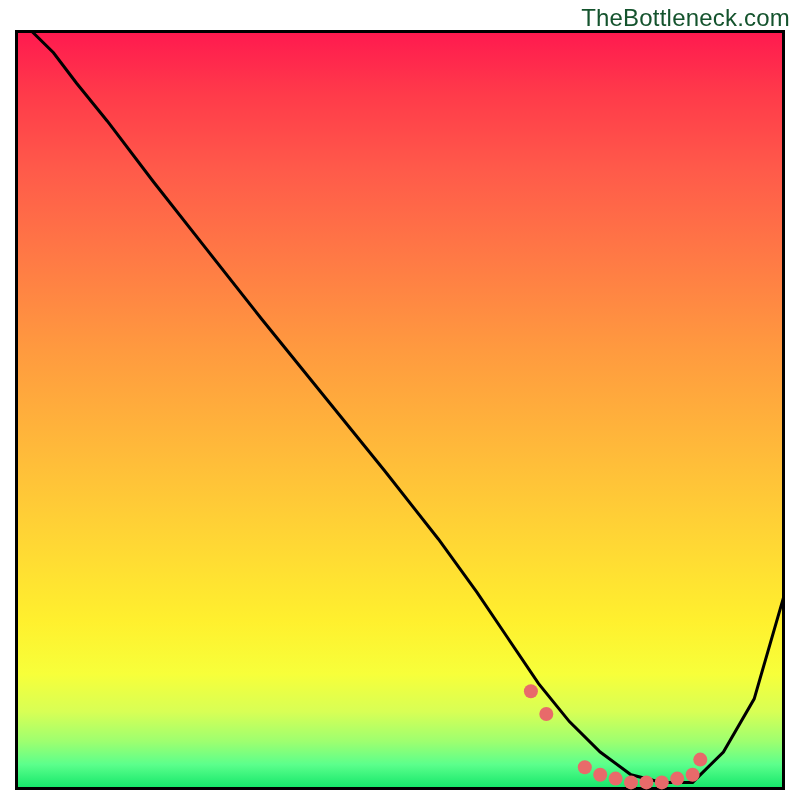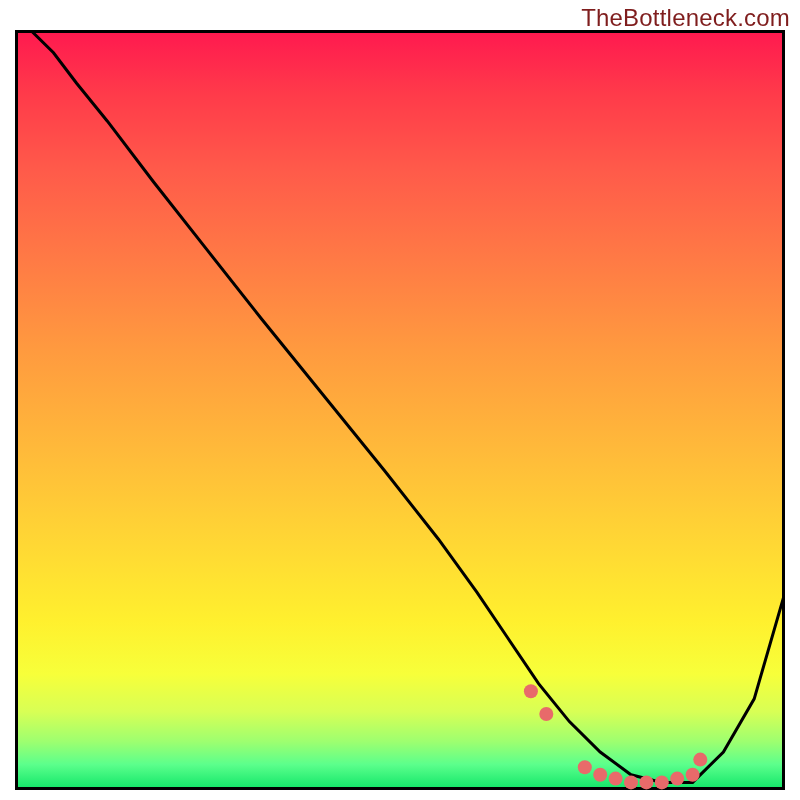--- a/index.html
+++ b/index.html
@@ -14,21 +14,21 @@
   .chart-container {
     position: relative;
     width: 800px;
     height: 800px;
   }
   .watermark {
     position: absolute;
     top: 4px;
     right: 10px;
     font-size: 24px;
-    color: #7f1d1d;
+    color: #14532d;
     font-weight: 400;
     z-index: 10;
     letter-spacing: 0.2px;
   }
   .plot-bg {
     position: absolute;
     left: 15px;
     top: 30px;
     width: 770px;
     height: 760px;

